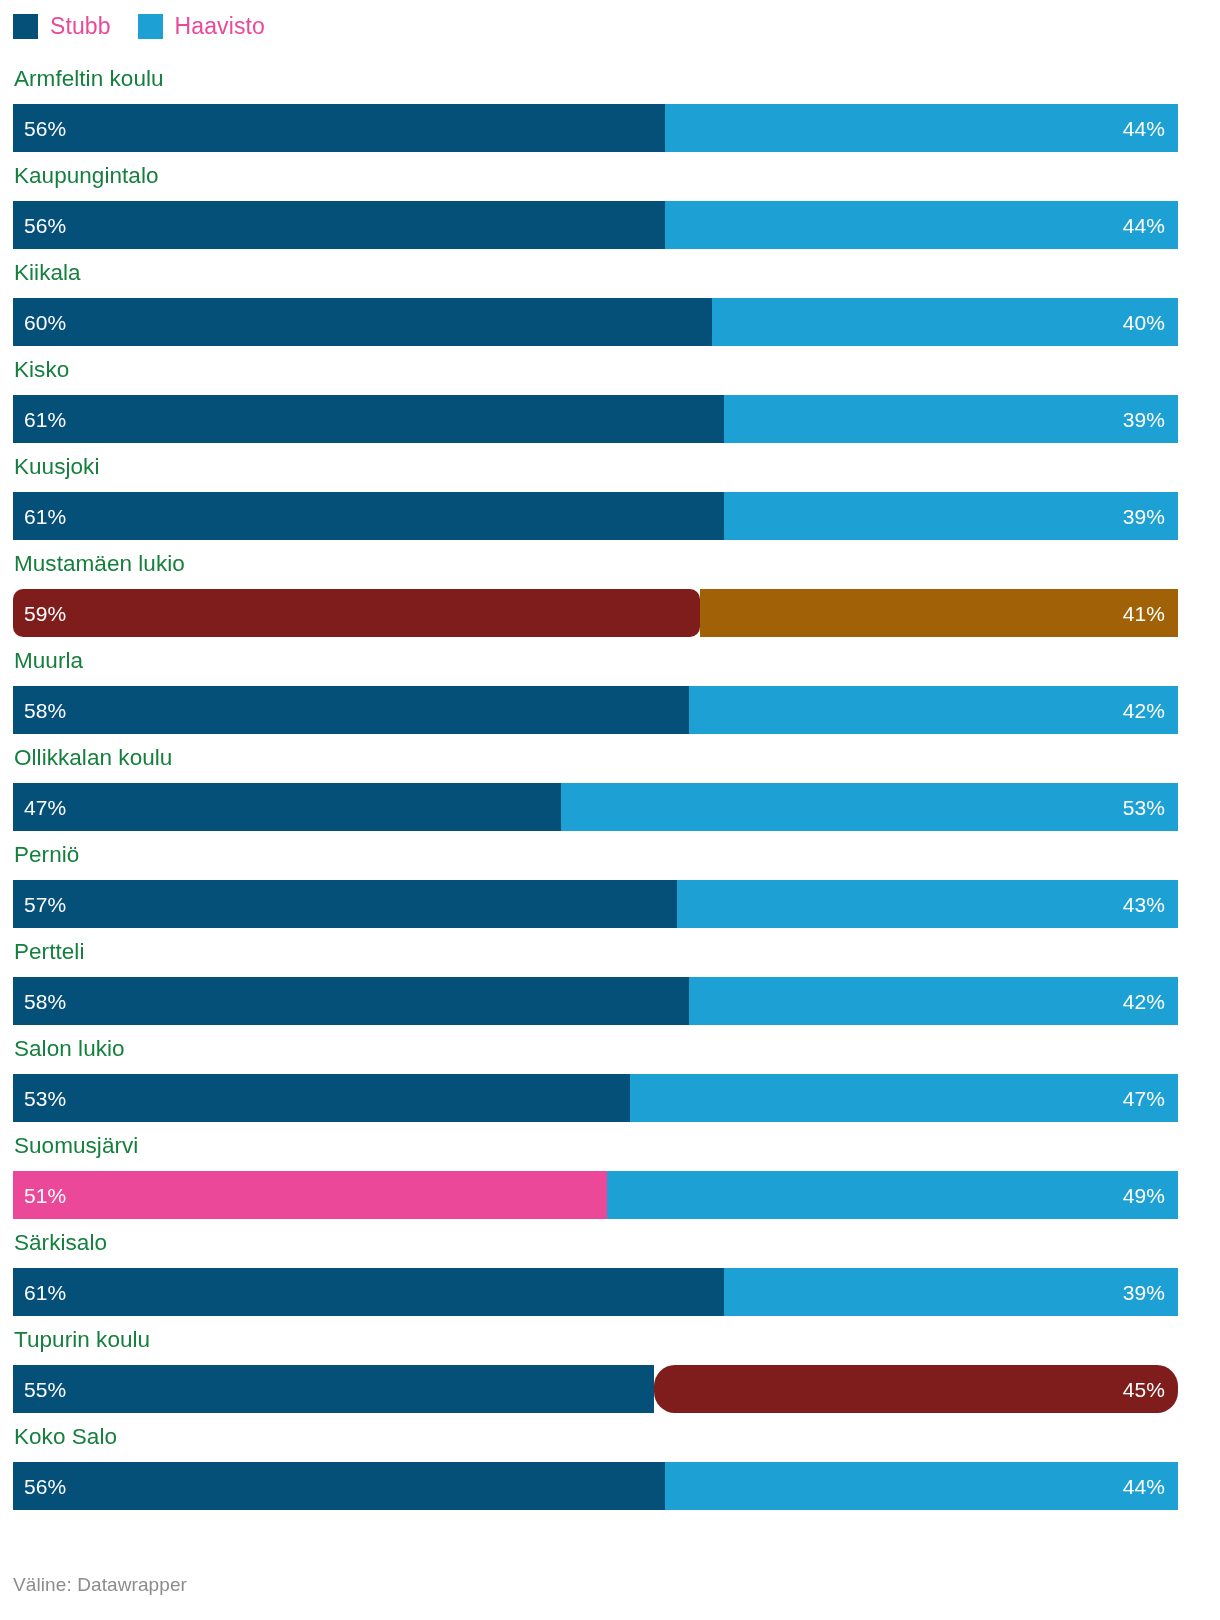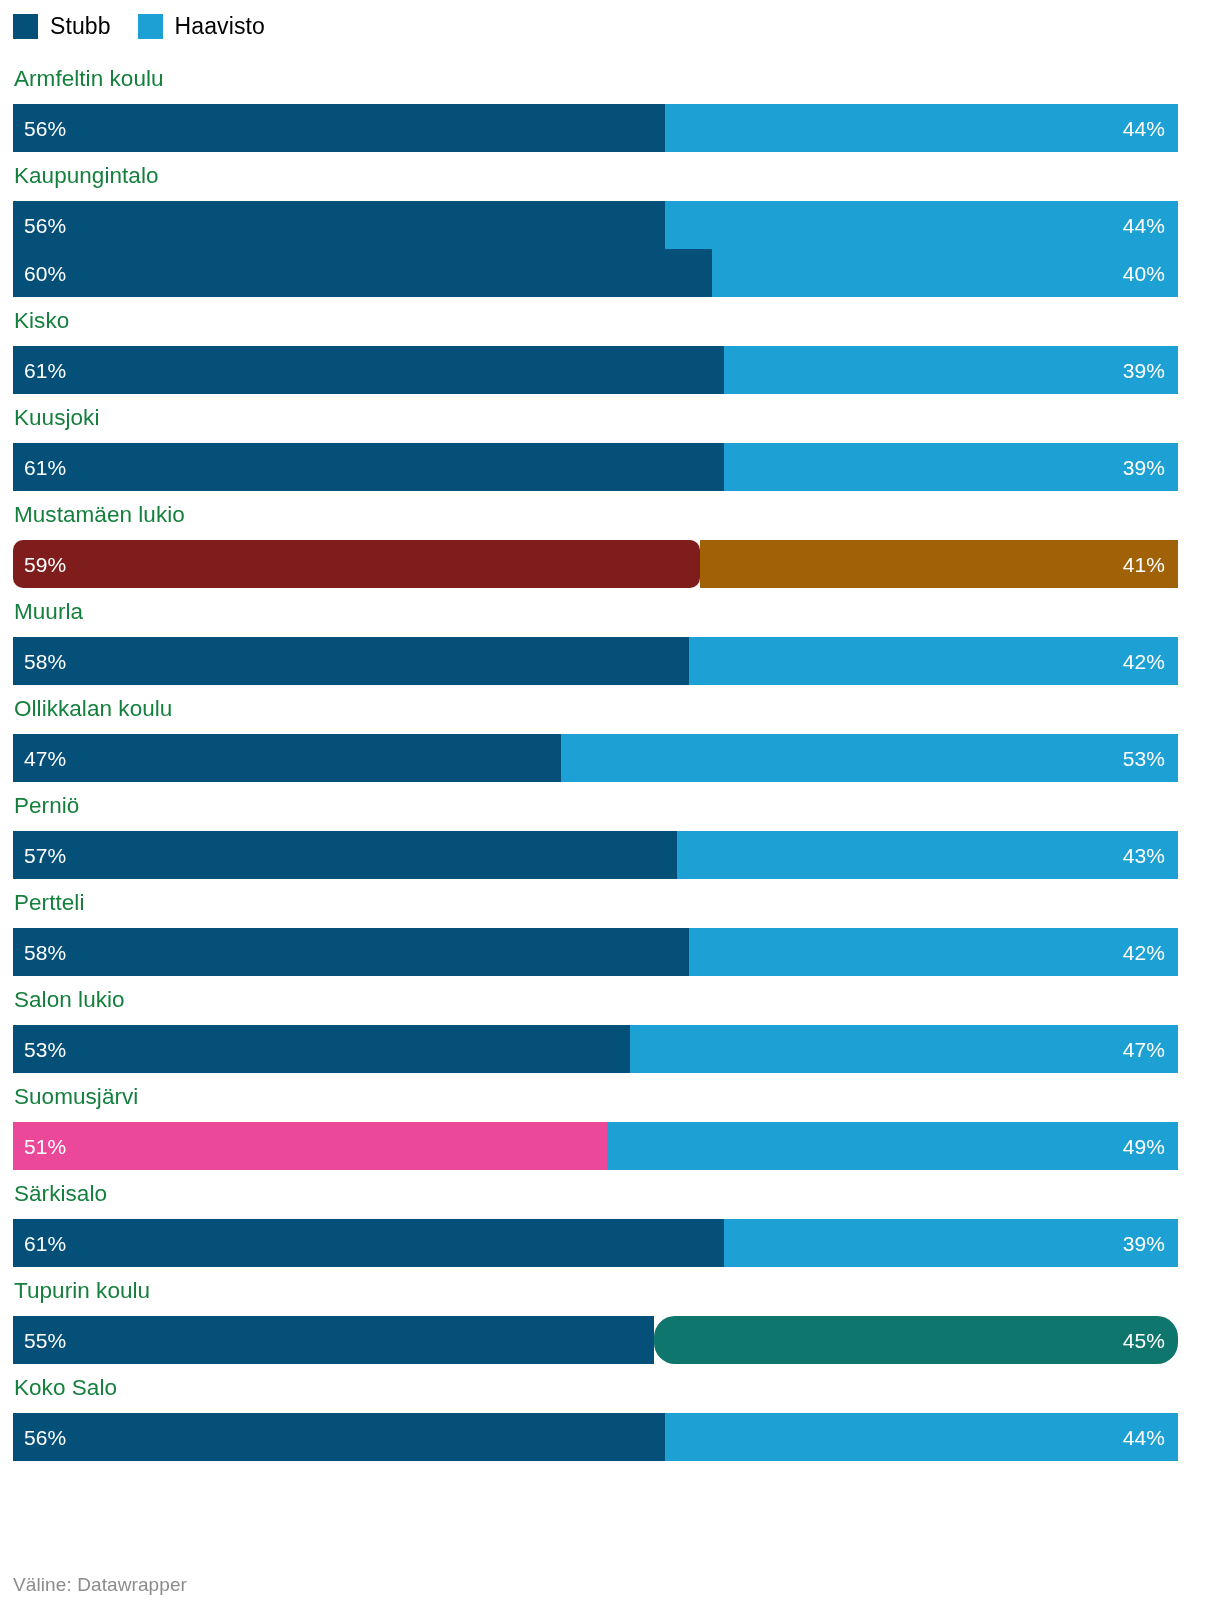--- a/index.html
+++ b/index.html
@@ -41,21 +41,21 @@
   }
   .legend-swatch {
     width: 25px;
     height: 25px;
     display: block;
     flex: 0 0 auto;
   }
   .legend-label {
     font-size: 23px;
     line-height: 25px;
-    color: #000000;
+    color: #ec4899;
     letter-spacing: 0.1px;
     white-space: nowrap;
   }
 
   
   .rows {
     position: absolute;
     left: 13px;
     top: 55px;
     width: 1165px;
@@ -150,20 +150,21 @@
         <div class="bar">
           <div class="bar-seg left" style="width: 56%; background: rgb(5, 80, 121);">
             <span class="bar-value">56%</span>
           </div>
           <div class="bar-seg right" style="width: 44%; background: rgb(29, 161, 212);">
             <span class="bar-value">44%</span>
           </div>
         </div>
       </div>
       <div class="row">
+        <div class="row-label">Kiikala</div>
         <div class="bar">
           <div class="bar-seg left" style="width: 60%; background: rgb(5, 80, 121);">
             <span class="bar-value">60%</span>
           </div>
           <div class="bar-seg right" style="width: 40%; background: rgb(29, 161, 212);">
             <span class="bar-value">40%</span>
           </div>
         </div>
       </div>
       <div class="row">
@@ -275,21 +276,21 @@
             <span class="bar-value">39%</span>
           </div>
         </div>
       </div>
       <div class="row">
         <div class="row-label">Tupurin koulu</div>
         <div class="bar">
           <div class="bar-seg left" style="width: 55%; background: rgb(5, 80, 121);">
             <span class="bar-value">55%</span>
           </div>
-          <div class="bar-seg right" style="width: 45%; background: #0f766e; border-radius: 21px;">
+          <div class="bar-seg right" style="width: 45%; background: #7f1d1d; border-radius: 21px;">
             <span class="bar-value">45%</span>
           </div>
         </div>
       </div>
       <div class="row">
         <div class="row-label">Koko Salo</div>
         <div class="bar">
           <div class="bar-seg left" style="width: 56%; background: rgb(5, 80, 121);">
             <span class="bar-value">56%</span>
           </div>

